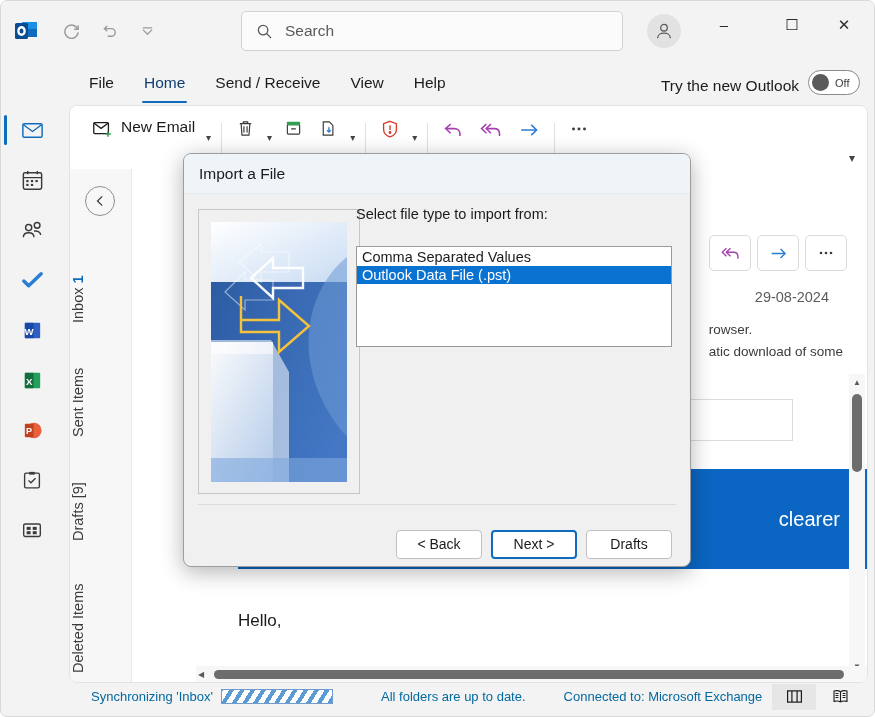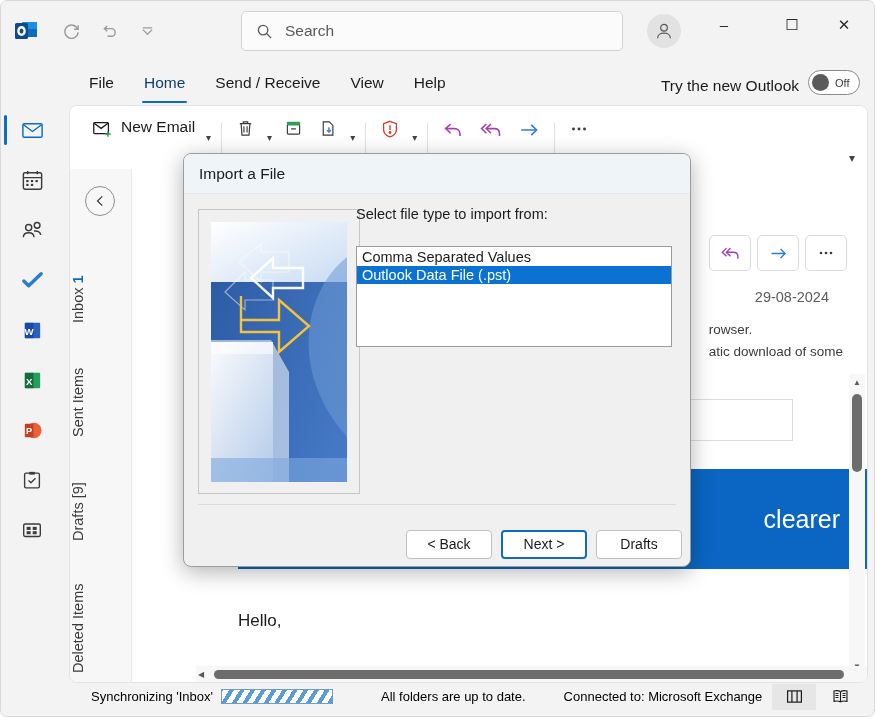--- a/index.html
+++ b/index.html
@@ -208,21 +208,21 @@
     width: 560px; height: 42px;
     border: 1px solid #dcdcdc; background: #fff;
   }
   .banner {
     position: absolute; left: 105px; top: 300px;
     width: 660px; height: 100px;
     background: #0a66c2;
     display: flex; align-items: center; justify-content: flex-end;
   }
   .banner-text {
-    color: #ffffff; font-size: 25px; margin-right: 58px;
+    color: #ffffff; font-size: 20px; margin-right: 58px;
   }
   .hello {
     position: absolute; left: 105px; top: 442px;
     font-size: 17px; color: #1b1b1b;
   }
   
   .vscroll {
     position: absolute; right: 2px; top: 205px;
     width: 16px; height: 300px;
     background: #f7f7f7;
@@ -247,21 +247,21 @@
     position: absolute; left: 18px; top: 4px;
     width: 630px; height: 9px;
     background: #6d6d6d; border-radius: 5px;
   }
 
   
   .statusbar {
     position: absolute; left: 68px; bottom: 6px;
     width: 799px; height: 27px;
     display: flex; align-items: center;
-    font-size: 13px; color: #000000;
+    font-size: 13px; color: #0369a1;
   }
   .st-item { margin-left: 22px; white-space: nowrap; }
   .progress {
     width: 112px; height: 15px; margin-left: 8px;
     border: 1px solid #6f9bd1;
     background: repeating-linear-gradient(-58deg,
       #5b9bd5 0px, #5b9bd5 4px, #ffffff 4px, #ffffff 9px);
   }
   .st-right {
     position: absolute; right: 6px;
@@ -327,21 +327,21 @@
   }
   .lb-item.selected { background: #0a73d1; color: #ffffff; }
   .dlg-divider {
     position: absolute; left: 14px; top: 310px;
     width: 478px; height: 1px; background: #dcdcdc;
   }
   .dlg-footer {
     position: absolute; left: 0; bottom: 0;
     width: 506px; height: 44px;
     display: flex; align-items: center; justify-content: flex-end;
-    padding-right: 8px; gap: 9px;
+    padding-right: 18px; gap: 9px;
   }
   .dbtn {
     width: 86px; height: 29px;
     background: #ffffff;
     border: 1px solid #c0c0c0;
     border-radius: 4px;
     font-size: 14px; color: #1b1b1b;
     display: flex; align-items: center; justify-content: center;
   }
   .dbtn.focused { border: 2px solid #0f6cbd; }

